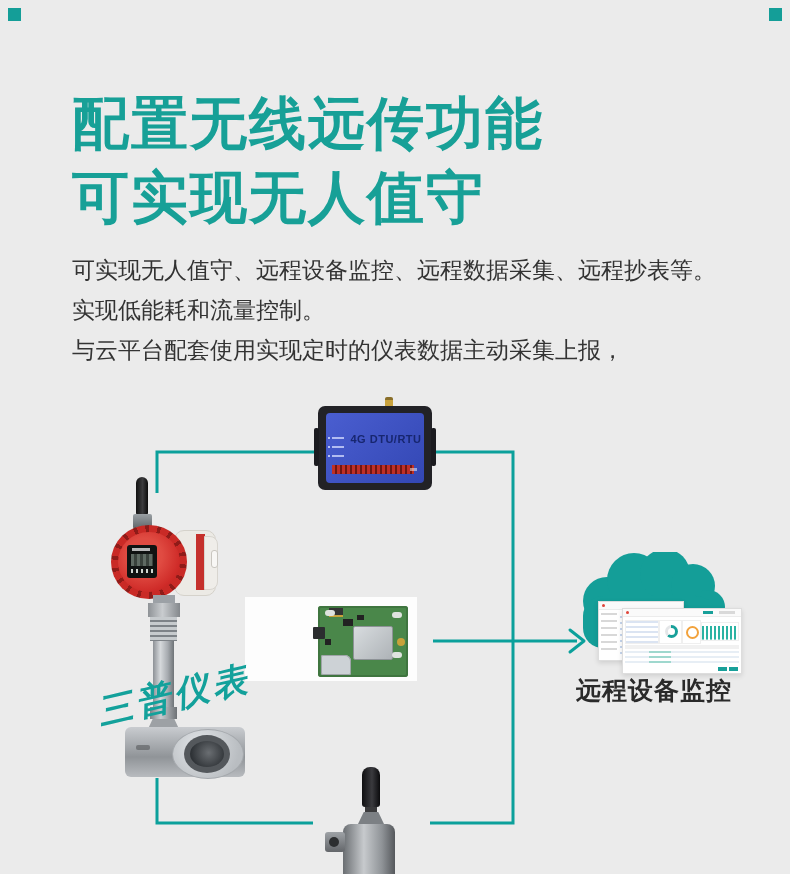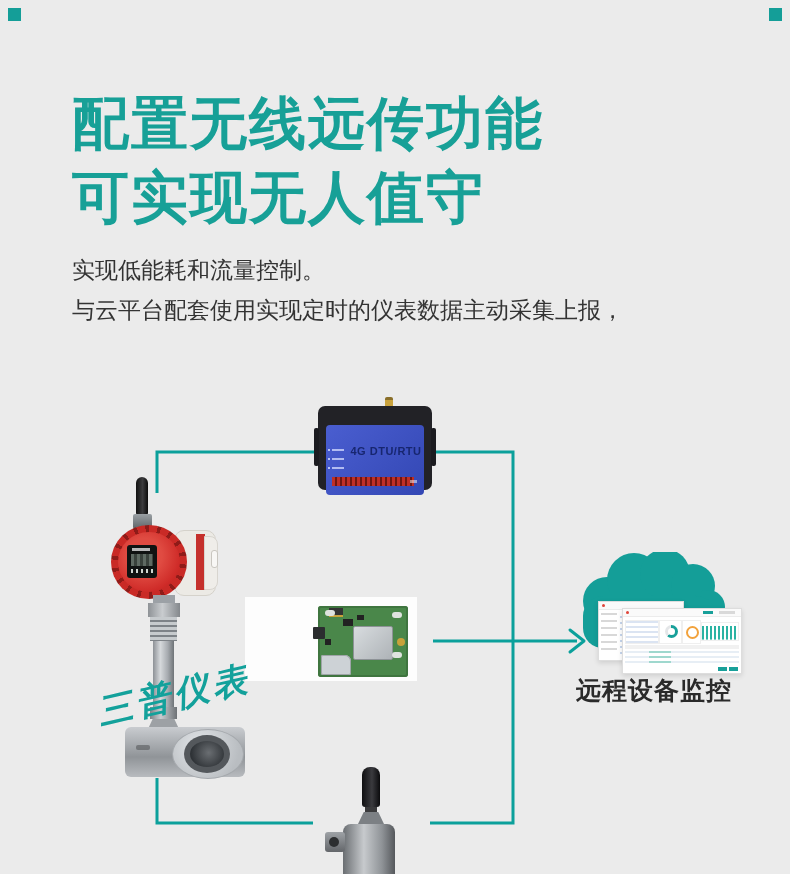--- a/index.html
+++ b/index.html
@@ -16,21 +16,21 @@
   
   .connectors{position:absolute;left:0;top:0;}
 
   
   .dtu{position:absolute;left:314px;top:396px;width:122px;height:98px;}
   .dtu-ant{position:absolute;left:71px;top:1px;width:8px;height:11px;background:#c9a23c;border-radius:2px;border-top:3px solid #8a6f2a;}
   .dtu-body{position:absolute;left:4px;top:10px;width:114px;height:84px;background:#222226;border-radius:7px;}
   .dtu-flange{position:absolute;top:32px;width:5px;height:38px;background:#1b1b1f;border-radius:2px;}
   .dtu-flange.l{left:0;} .dtu-flange.r{left:117px;}
   .dtu-panel{position:absolute;left:12px;top:17px;width:98px;height:70px;border-radius:4px;
-             background:linear-gradient(135deg,#4a5ed0,#3347b4);margin-top:12px;}
+             background:linear-gradient(135deg,#4a5ed0,#3347b4);}
   .dtu-label{position:absolute;left:24px;top:20px;width:72px;text-align:center;
              color:#17266f;font-size:11px;font-weight:bold;letter-spacing:.5px;white-space:nowrap;}
   .dtu-led{position:absolute;left:6px;width:12px;height:2px;background:rgba(215,222,255,.75);}
   .dtu-led::before{content:"";position:absolute;left:-4px;top:0;width:2px;height:2px;background:#dfe6ff;border-radius:50%;}
   .dtu-strip{position:absolute;left:6px;top:52px;width:82px;height:9px;background:#bf2f27;
              background-image:repeating-linear-gradient(90deg,transparent 0 3px,#6f1612 3px 5px);}
   .dtu-mark{position:absolute;left:84px;top:55px;width:7px;height:3px;background:rgba(255,255,255,.5);}
 
   
   .fm{position:absolute;left:90px;top:458px;width:175px;height:320px;}
@@ -141,20 +141,21 @@
 
   <div class="corner tl"></div>
   <div class="corner tr"></div>
 
   <div class="headline">
     <div>配置无线远传功能</div>
     <div>可实现无人值守</div>
   </div>
 
   <div class="para">
+    <div>可实现无人值守、远程设备监控、远程数据采集、远程抄表等。</div>
     <div>实现低能耗和流量控制。</div>
     <div>与云平台配套使用实现定时的仪表数据主动采集上报，</div>
   </div>
 
   <svg class="connectors" width="790" height="874" viewBox="0 0 790 874">
     <path d="M157 493 V452 H318" stroke="#0ba09b" stroke-width="3" fill="none"></path>
     <path d="M432 452 H513 V823 H430" stroke="#0ba09b" stroke-width="3" fill="none"></path>
     <path d="M433 641 H577" stroke="#0ba09b" stroke-width="3" fill="none"></path>
     <path d="M570 630 L584 641 L570 652" stroke="#0ba09b" stroke-width="3" fill="none" stroke-linecap="round" stroke-linejoin="round"></path>
     <path d="M157 778 V823 H313" stroke="#0ba09b" stroke-width="3" fill="none"></path>

